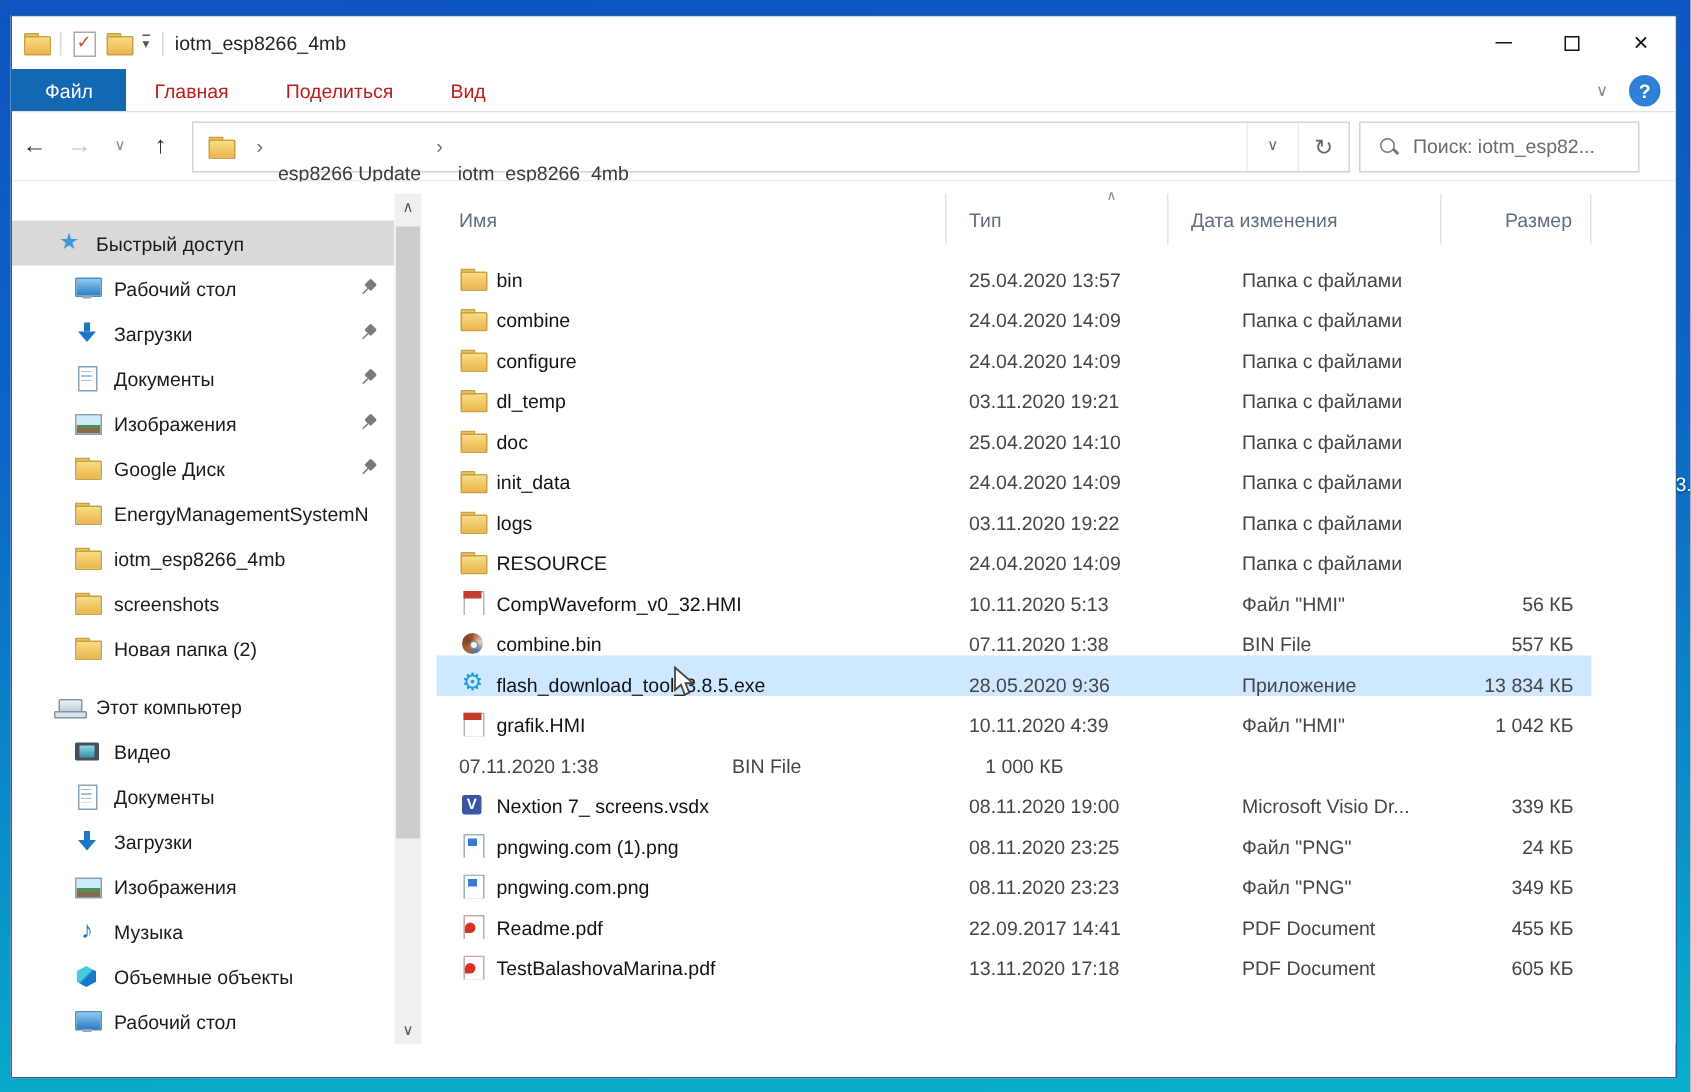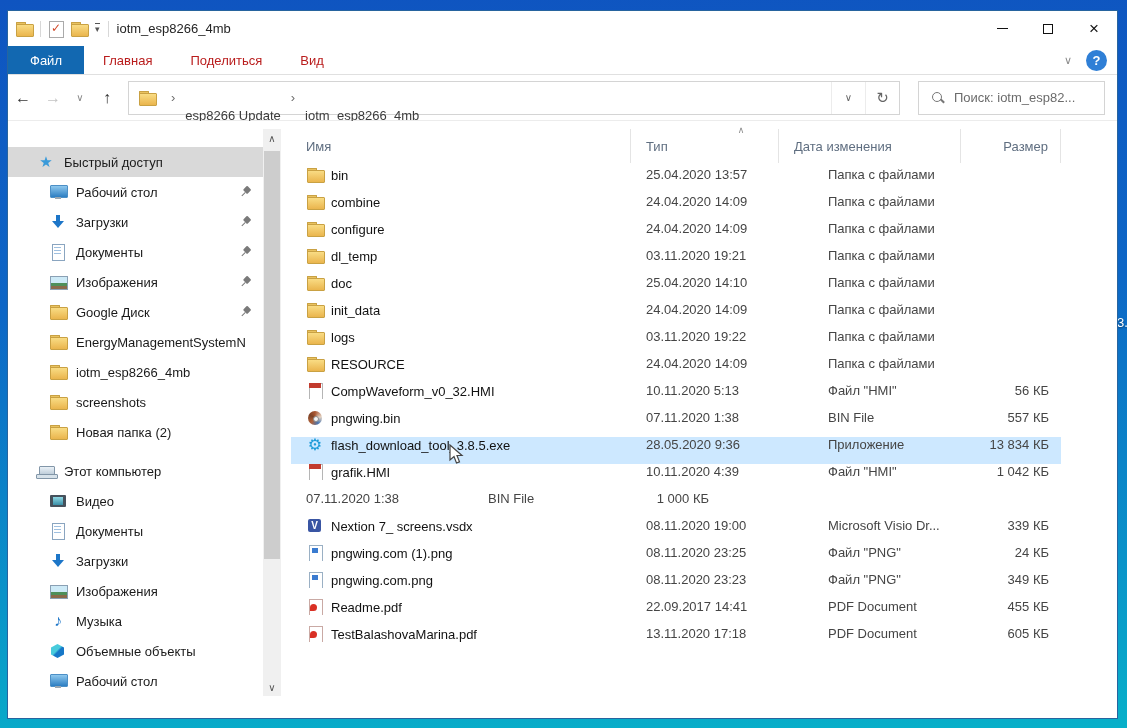--- a/index.html
+++ b/index.html
@@ -34,21 +34,21 @@
   .nav-btn.disabled { color:#c3c3c3; }
   .nav-btn.small { width:24px; font-size:10px; color:#888; }
   .addr-box { margin-left:6px; width:772px; height:34px; border:1px solid #d4d4d4; display:flex; align-items:center; background:#fff; }
   .crumb-ic { margin:0 8px 0 10px; }
   .crumb { color:#3b3b3b; padding:0 2px;margin-top:36px; }
   .crumb-sep { color:#6d6d6d; font-size:13px; padding:0 8px; }
   .addr-right { margin-left:auto; display:flex; align-items:center; height:100%; }
   .addr-dd, .addr-refresh { width:34px; height:100%; display:flex; align-items:center; justify-content:center; color:#666; border-left:1px solid #ececec; }
   .addr-dd { font-size:10px; }
   .addr-refresh { font-size:15px; }
-  .search-box { margin-left:18px; width:187px; height:34px; border:1px solid #d4d4d4; display:flex; align-items:center; background:#fff; }
+  .search-box { margin-left:6px; width:187px; height:34px; border:1px solid #d4d4d4; display:flex; align-items:center; background:#fff; }
   .search-box input { border:none; outline:none; width:140px; font:inherit; color:#555; background:transparent; }
   .search-box input::placeholder { color:#6b6b6b; opacity:1; }
   .ic-search { position:relative; width:14px; height:14px; margin:0 9px 0 12px; flex:none; }
   .ic-search::before { content:""; position:absolute; left:1px; top:1px; width:8px; height:8px; border:1.5px solid #777; border-radius:50%; }
   .ic-search::after { content:""; position:absolute; left:9px; top:9px; width:5px; height:1.7px; background:#777; transform:rotate(45deg); }
   
   .content { position:absolute; left:0; top:110px; width:100%; height:575px; background:#fff; overflow:hidden; }
   
   .sidebar { position:absolute; left:0; top:0; width:255px; height:100%; overflow:hidden; padding-top:26px; }
   .side-group, .side-item { height:30px; display:flex; align-items:center; position:relative; width:255px; }
@@ -69,21 +69,21 @@
   
   .flist { position:absolute; left:283px; top:8px; width:816px; height:100%; }
   .fheader { position:relative; display:flex; height:34px; align-items:center; color:#5f6e80; }
   .fheader .hc { height:100%; display:flex; align-items:center; border-right:1px solid #e4e4e4; padding-left:15px; }
   .hc.c-name { width:340px; }
   .hc.c-date { width:182px; }
   .hc.c-type { width:148px; }
   .hc.c-size { width:100px; justify-content:flex-end; padding-right:12px; }
   .sort-ind { position:absolute; left:444px; top:-4px; width:12px; text-align:center; font-size:9px; color:#8a8a8a; }
   .frows { position:absolute; left:0; top:38px; width:770px; }
-  .frow { display:flex; height:27px; align-items:flex-start; }
+  .frow { display:flex; height:27px; align-items:flex-end; }
   .frow.selected { background:#cde8ff; }
   .cell { overflow:hidden; white-space:nowrap; }
   .cell.name { width:340px; display:flex; align-items:center; gap:8px; padding-left:16px; color:#121212; }
   .cell.date { width:182px; padding-left:15px; color:#454545; }
   .cell.type { width:148px; padding-left:15px; color:#454545; }
   .cell.size { width:100px; text-align:right; padding-right:12px; color:#454545; }
   
   .statusbar { position:absolute; left:0; bottom:0; width:100%; height:24px; border-top:1px solid #ebebeb; background:#fff; display:flex; align-items:center; }
   .status-text { padding-left:21px; color:#3c3c3c; }
   .status-sep { width:1px; height:14px; background:#e4e4e4; margin-left:14px; }
@@ -386,21 +386,21 @@
                 <span class="ic ic-borrow ic-hmi"></span>
                 <span class="fname">CompWaveform_v0_32.HMI</span>
               </span>
     <span class="cell date">10.11.2020 5:13</span>
     <span class="cell type">Файл "HMI"</span>
     <span class="cell size">56 КБ</span>
   </div>
             <div class="frow">
     <span class="cell name">
                 <span class="ic ic-borrow ic-disc"></span>
-                <span class="fname">pngwing.bin</span>
+                <span class="fname">combine.bin</span>
               </span>
     <span class="cell date">07.11.2020 1:38</span>
     <span class="cell type">BIN File</span>
     <span class="cell size">557 КБ</span>
   </div>
             <div class="frow selected">
     <span class="cell name">
                 <span class="ic ic-borrow ic-exe">⚙</span>
                 <span class="fname">flash_download_tool_3.8.5.exe</span>
               </span>

